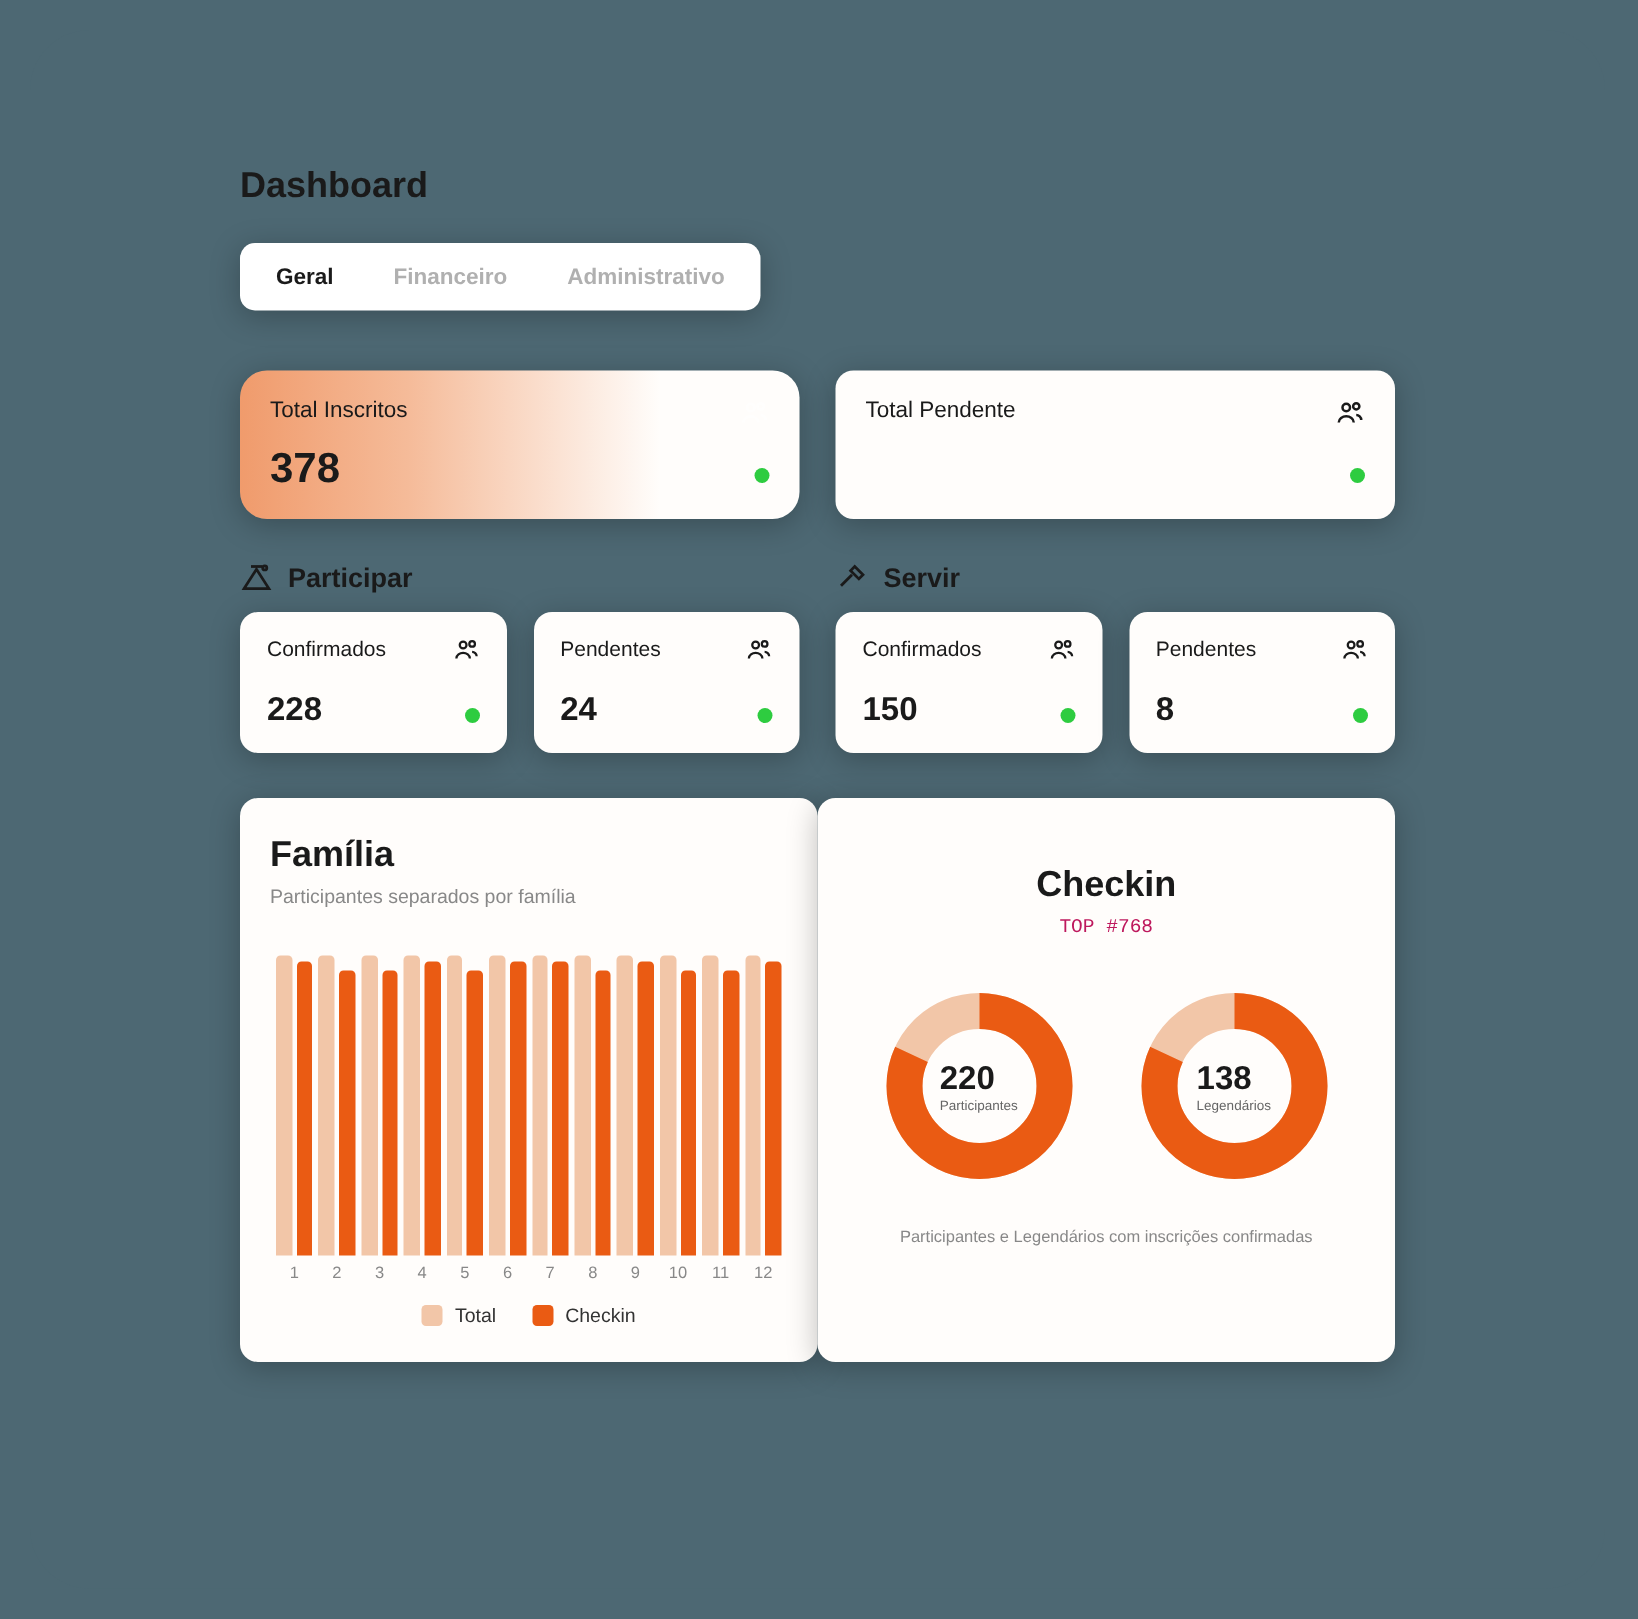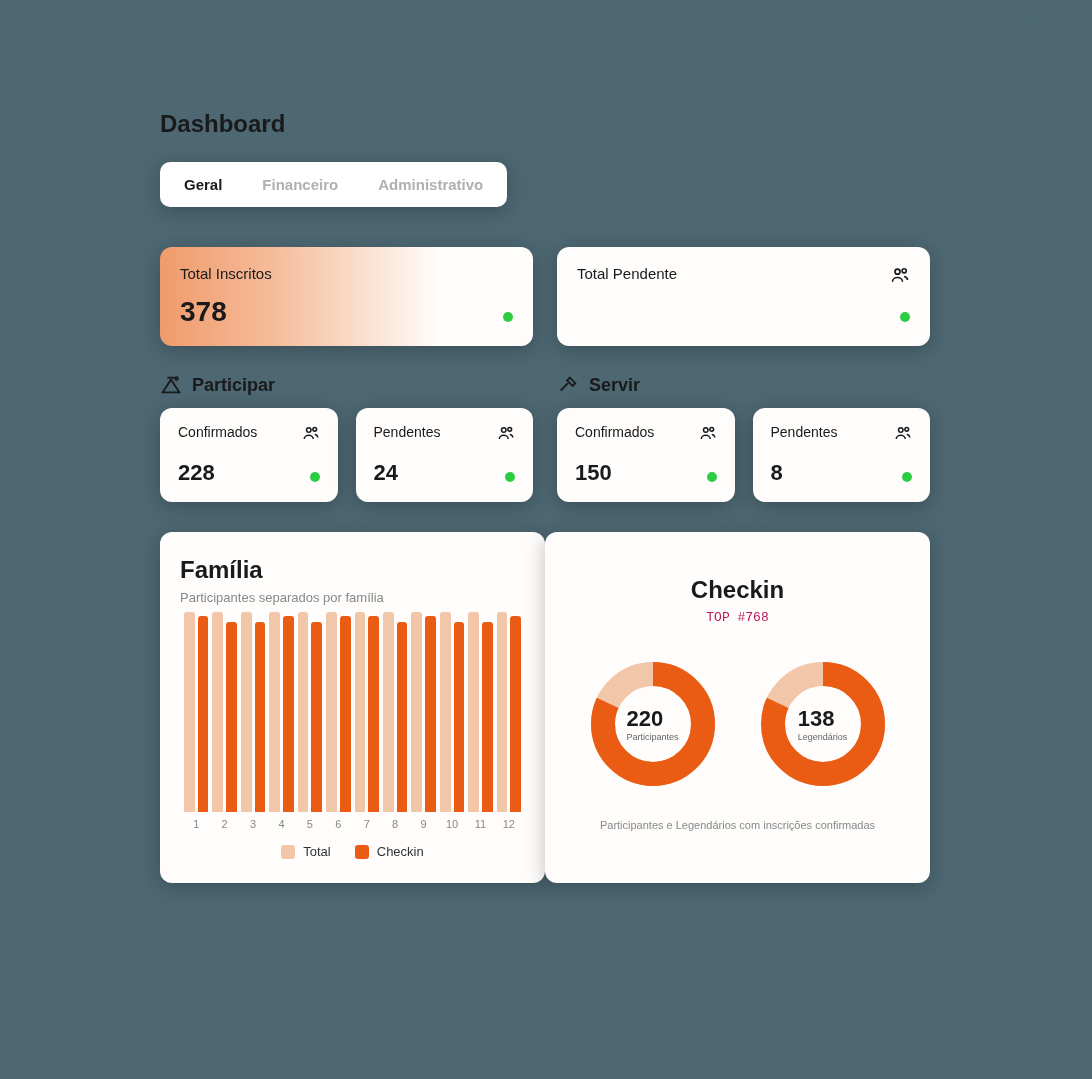--- a/index.html
+++ b/index.html
@@ -50,20 +50,21 @@
     .card {
       background: #fffdfb;
       border-radius: 12px;
       padding: 18px 20px;
       box-shadow: 0 4px 20px rgba(0,0,0,0.25);
       position: relative;
       flex: 1;
     }
     .card.gradient {
       background: linear-gradient(90deg, #f09b6c 0%, #f5bb99 30%, #fffdfb 75%);
+      border-radius: 18px;
     }
     .card-label {
       font-size: 15px;
       color: #1a1a1a;
       margin-bottom: 14px;
       font-weight: 400;
     }
     .card-value {
       font-size: 28px;
       font-weight: 700;
@@ -148,21 +149,21 @@
     }
     .chart-title {
       font-size: 24px;
       font-weight: 700;
       color: #1a1a1a;
       margin-bottom: 6px;
     }
     .chart-subtitle {
       font-size: 13px;
       color: #888;
-      margin-bottom: 7px;
+      margin-bottom: 32px;
     }
     .bar-chart {
       display: flex;
       align-items: flex-end;
       height: 200px;
       gap: 4px;
       padding: 0 4px;
     }
     .bar-group {
       flex: 1;

